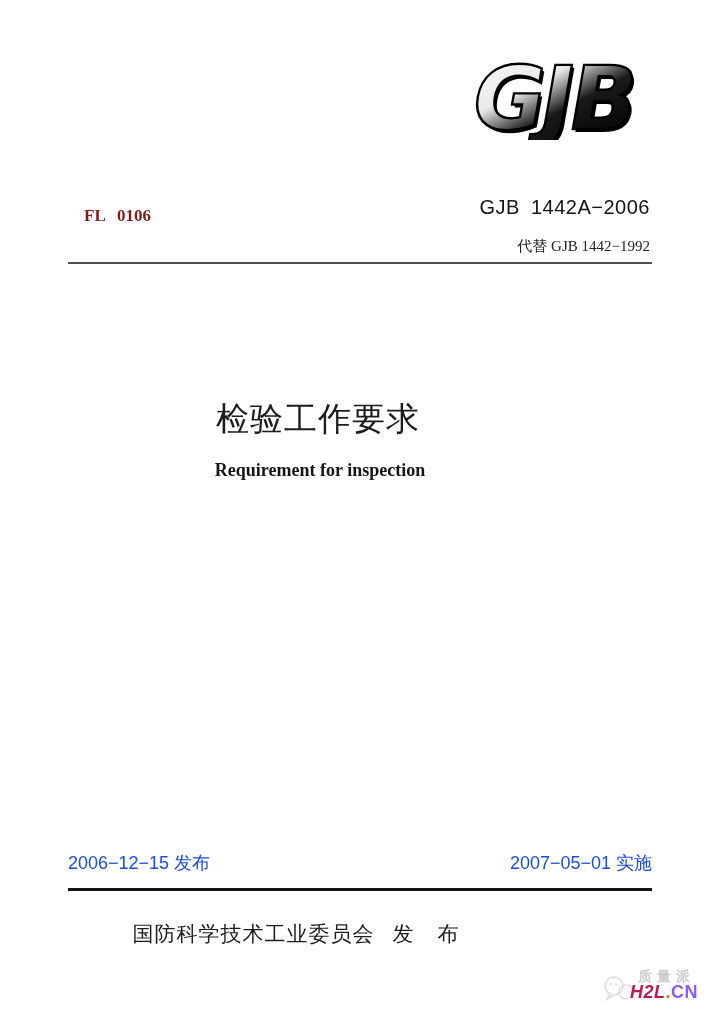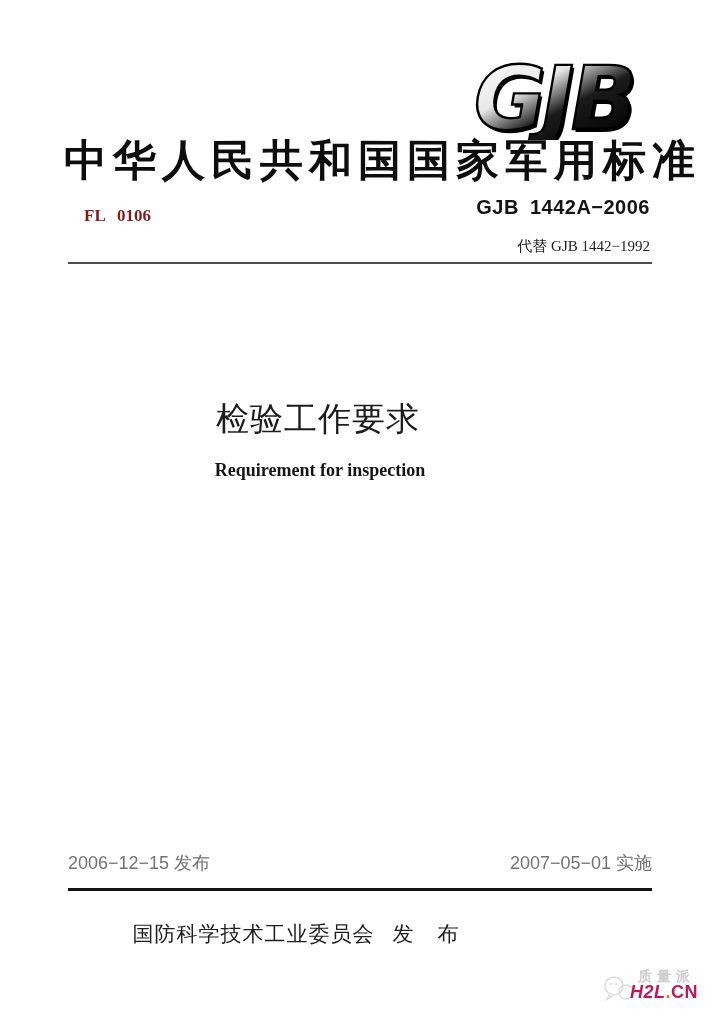--- a/index.html
+++ b/index.html
@@ -25,21 +25,21 @@
   
   .fl-code{
     position:absolute;left:84px;top:206px;
     font-size:17px;font-weight:bold;word-spacing:8px;color:#7f1d1d;
   }
   
   .std-num-block{
     position:absolute;right:70px;top:196px;text-align:right;
   }
   .std-number{
-    font-size:20px;font-weight:bold;word-spacing:5px;color:#141414;
+    font-size:20px;font-weight:normal;word-spacing:5px;color:#141414;
     font-family:"Liberation Sans","DejaVu Sans",sans-serif;
     letter-spacing:0.5px;
   }
   .supersedes{
     margin-top:18px;font-size:15px;color:#222;
     font-family:"Liberation Serif","DejaVu Serif",serif;
   }
   .rule-top{
     position:absolute;left:68px;top:262px;width:584px;height:2px;
     background:#4d4d4d;
@@ -52,21 +52,21 @@
   }
   .doc-title-en{
     position:absolute;left:0;top:460px;width:640px;text-align:center;
     font-size:18px;font-weight:bold;color:#151515;
     font-family:"Liberation Serif","DejaVu Serif",serif;
   }
   
   .dates-row{
     position:absolute;left:68px;top:851px;width:584px;
     display:flex;justify-content:space-between;
-    font-size:18px;color:#737373;
+    font-size:18px;color:#1d4ed8;
     font-family:"Liberation Sans","DejaVu Sans",sans-serif;
   }
   .rule-bottom{
     position:absolute;left:68px;top:888px;width:584px;height:3px;
     background:#151515;
   }
   
   .publisher-row{
     position:absolute;left:0;top:920px;width:600px;text-align:center;
     font-size:21px;color:#1d1d1d;letter-spacing:1px;
@@ -101,21 +101,20 @@
         <stop offset="0.62" stop-color="#1a1a1a"></stop>
         <stop offset="1" stop-color="#000000"></stop>
       </linearGradient>
     </defs>
     <g transform="translate(16,0) skewX(-10)">
       <text x="111" y="84" text-anchor="middle" font-family="DejaVu Sans, sans-serif" font-weight="bold" font-size="88" letter-spacing="-4" fill="#000000">GJB</text>
       <text x="108" y="81" text-anchor="middle" font-family="DejaVu Sans, sans-serif" font-weight="bold" font-size="88" letter-spacing="-4" fill="url(#bevel)" stroke="#000000" stroke-width="2.4">GJB</text>
     </g>
   </svg>
 
-  <div class="std-heading">中华人民共和国国家军用标准</div>
 
   <div class="fl-code">FL 0106</div>
 
   <div class="std-num-block">
     <div class="std-number">GJB 1442A−2006</div>
     <div class="supersedes">代替 GJB 1442−1992</div>
   </div>
 
   <div class="rule-top"></div>
 
@@ -138,17 +137,17 @@
       <g fill="none" stroke="#dedede" stroke-width="1.6">
         <circle cx="12" cy="12" r="9"></circle>
         <circle cx="24" cy="18" r="7"></circle>
         <path d="M8 20 L5 25 L12 21" fill="#ffffff" stroke="#dedede"></path>
       </g>
       <circle cx="9" cy="10" r="1.2" fill="#e2e2e2"></circle>
       <circle cx="14" cy="10" r="1.2" fill="#e2e2e2"></circle>
     </svg>
     <div class="wm-brand-cn">质量派</div>
     <div class="wm-domain">
-      <span style="color:#be185d;font-style:italic;">H2L</span><span style="color:#f56a00;">.</span><span style="color:#be185d;">CN</span>
+      <span style="color:#be185d;font-style:italic;">H2L</span><span style="color:#f56a00;">.</span><span style="color:#8b5cf6;">CN</span>
     </div>
   </div>
 
 </div>
 
 </body></html>

